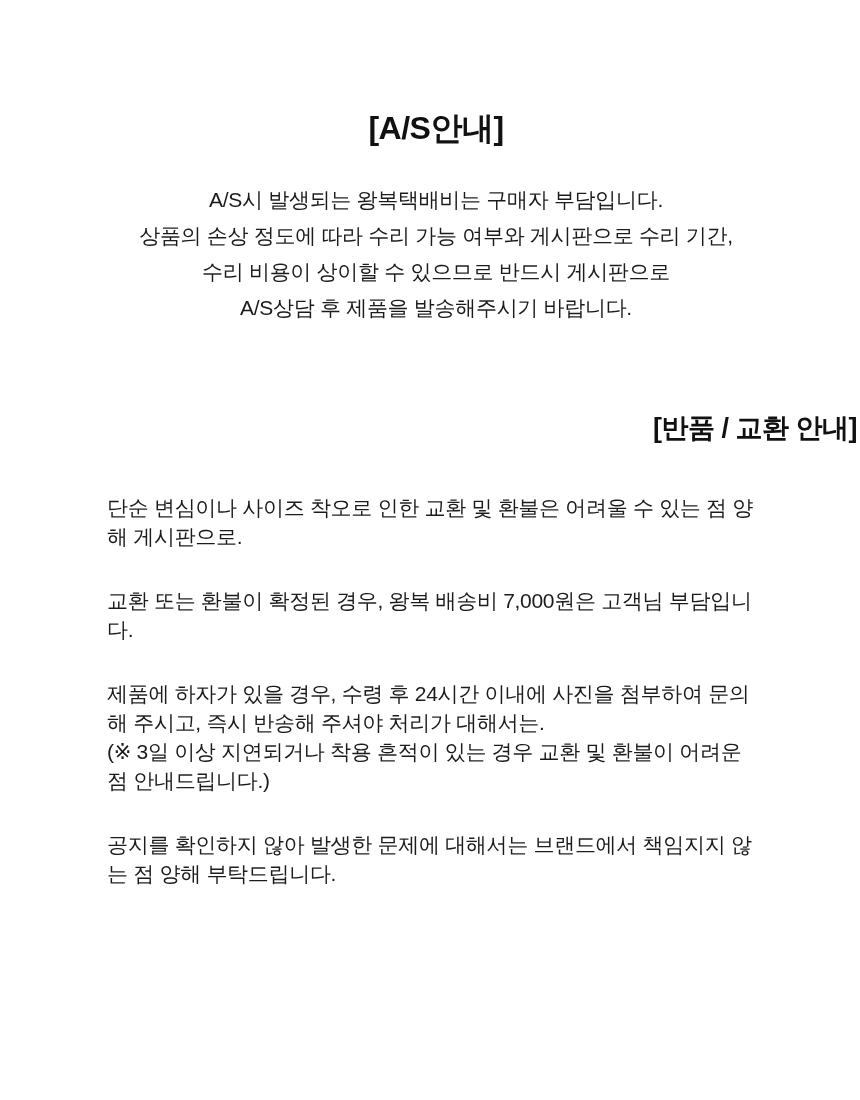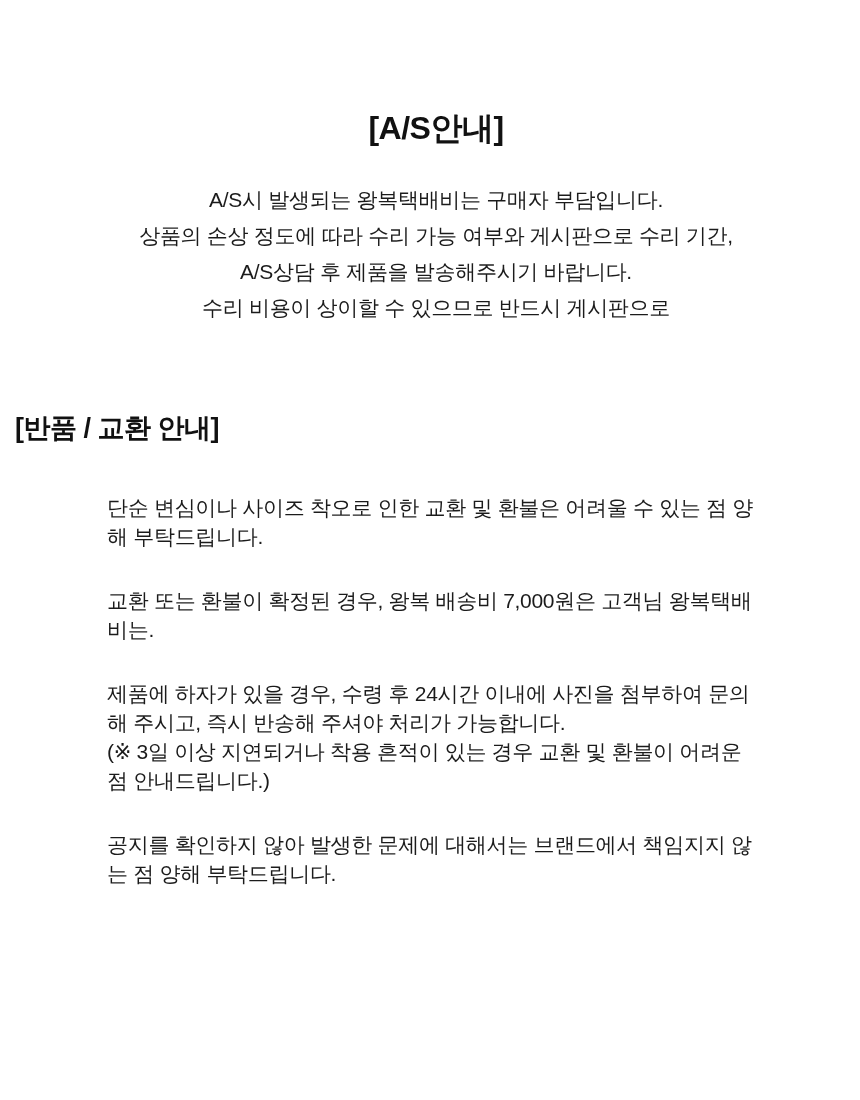--- a/index.html
+++ b/index.html
@@ -28,21 +28,21 @@
     font-size: 21px;
     line-height: 30px;
     text-align: center;
     letter-spacing: -0.3px;
   }
   .return-title {
     margin-top: 74px;
     font-size: 27px;
     line-height: 33px;
     font-weight: 700;
-    text-align: left;
+    text-align: right;
     color: #111111;
     letter-spacing: -0.5px;
   }
   .return-paragraphs {
     margin-top: 42px;
     padding: 0 92px 0 92px;
     font-size: 21px;
     line-height: 29px;
     text-align: left;
     letter-spacing: -0.3px;
@@ -57,29 +57,29 @@
 </head>
 <body>
 
 <div class="page">
 
   <section>
     <h1 class="as-title">[A/S안내]</h1>
     <div class="as-lines">
       <div>A/S시 발생되는 왕복택배비는 구매자 부담입니다.</div>
       <div>상품의 손상 정도에 따라 수리 가능 여부와 게시판으로 수리 기간,</div>
+      <div>수리 비용이 상이할 수 있으므로 반드시 게시판으로</div>
       <div>A/S상담 후 제품을 발송해주시기 바랍니다.</div>
-      <div>수리 비용이 상이할 수 있으므로 반드시 게시판으로</div>
     </div>
   </section>
 
   <section>
     <h2 class="return-title">[반품 / 교환 안내]</h2>
     <div class="return-paragraphs">
-      <p>단순 변심이나 사이즈 착오로 인한 교환 및 환불은 어려울 수 있는 점 양해 부탁드립니다.</p>
-      <p>교환 또는 환불이 확정된 경우, 왕복 배송비 7,000원은 고객님 왕복택배비는.</p>
-      <p>제품에 하자가 있을 경우, 수령 후 24시간 이내에 사진을 첨부하여 문의해 주시고, 즉시 반송해 주셔야 처리가 가능합니다.
+      <p>단순 변심이나 사이즈 착오로 인한 교환 및 환불은 어려울 수 있는 점 양해 게시판으로.</p>
+      <p>교환 또는 환불이 확정된 경우, 왕복 배송비 7,000원은 고객님 부담입니다.</p>
+      <p>제품에 하자가 있을 경우, 수령 후 24시간 이내에 사진을 첨부하여 문의해 주시고, 즉시 반송해 주셔야 처리가 대해서는.
 (※ 3일 이상 지연되거나 착용 흔적이 있는 경우 교환 및 환불이 어려운 점 안내드립니다.)</p>
       <p>공지를 확인하지 않아 발생한 문제에 대해서는 브랜드에서 책임지지 않는 점 양해 부탁드립니다.</p>
     </div>
   </section>
 
 </div>
 
 </body></html>

